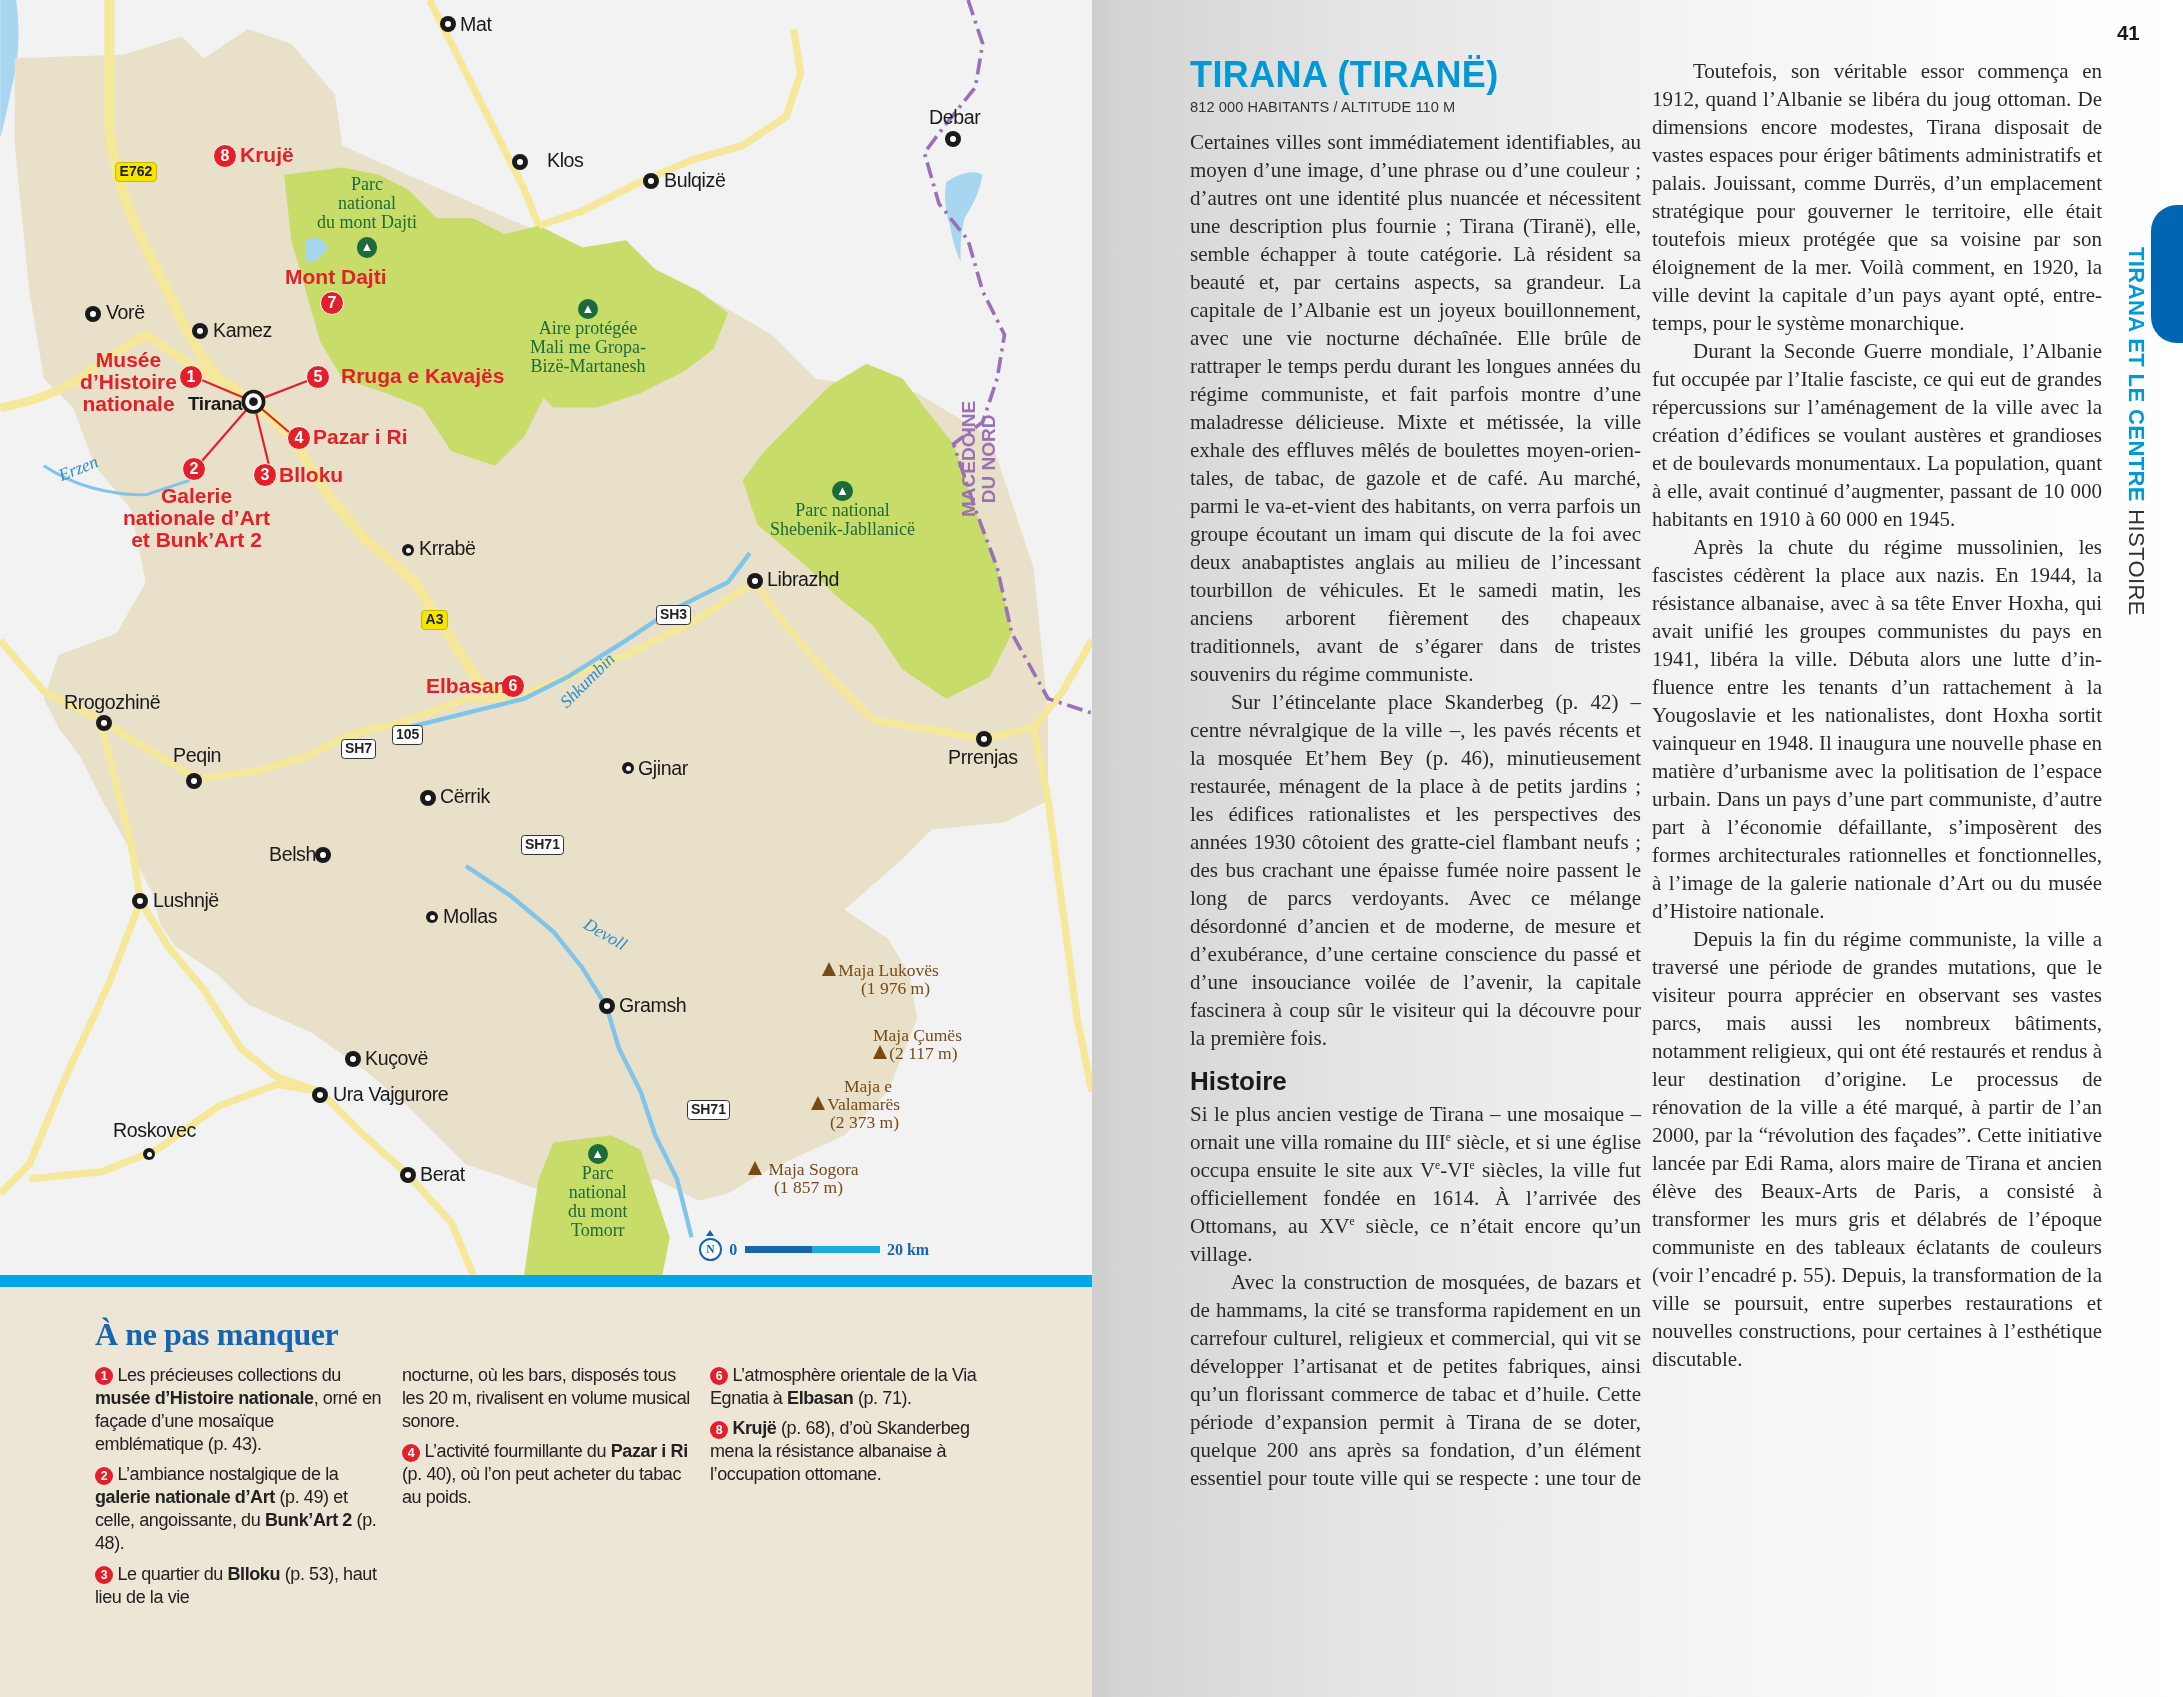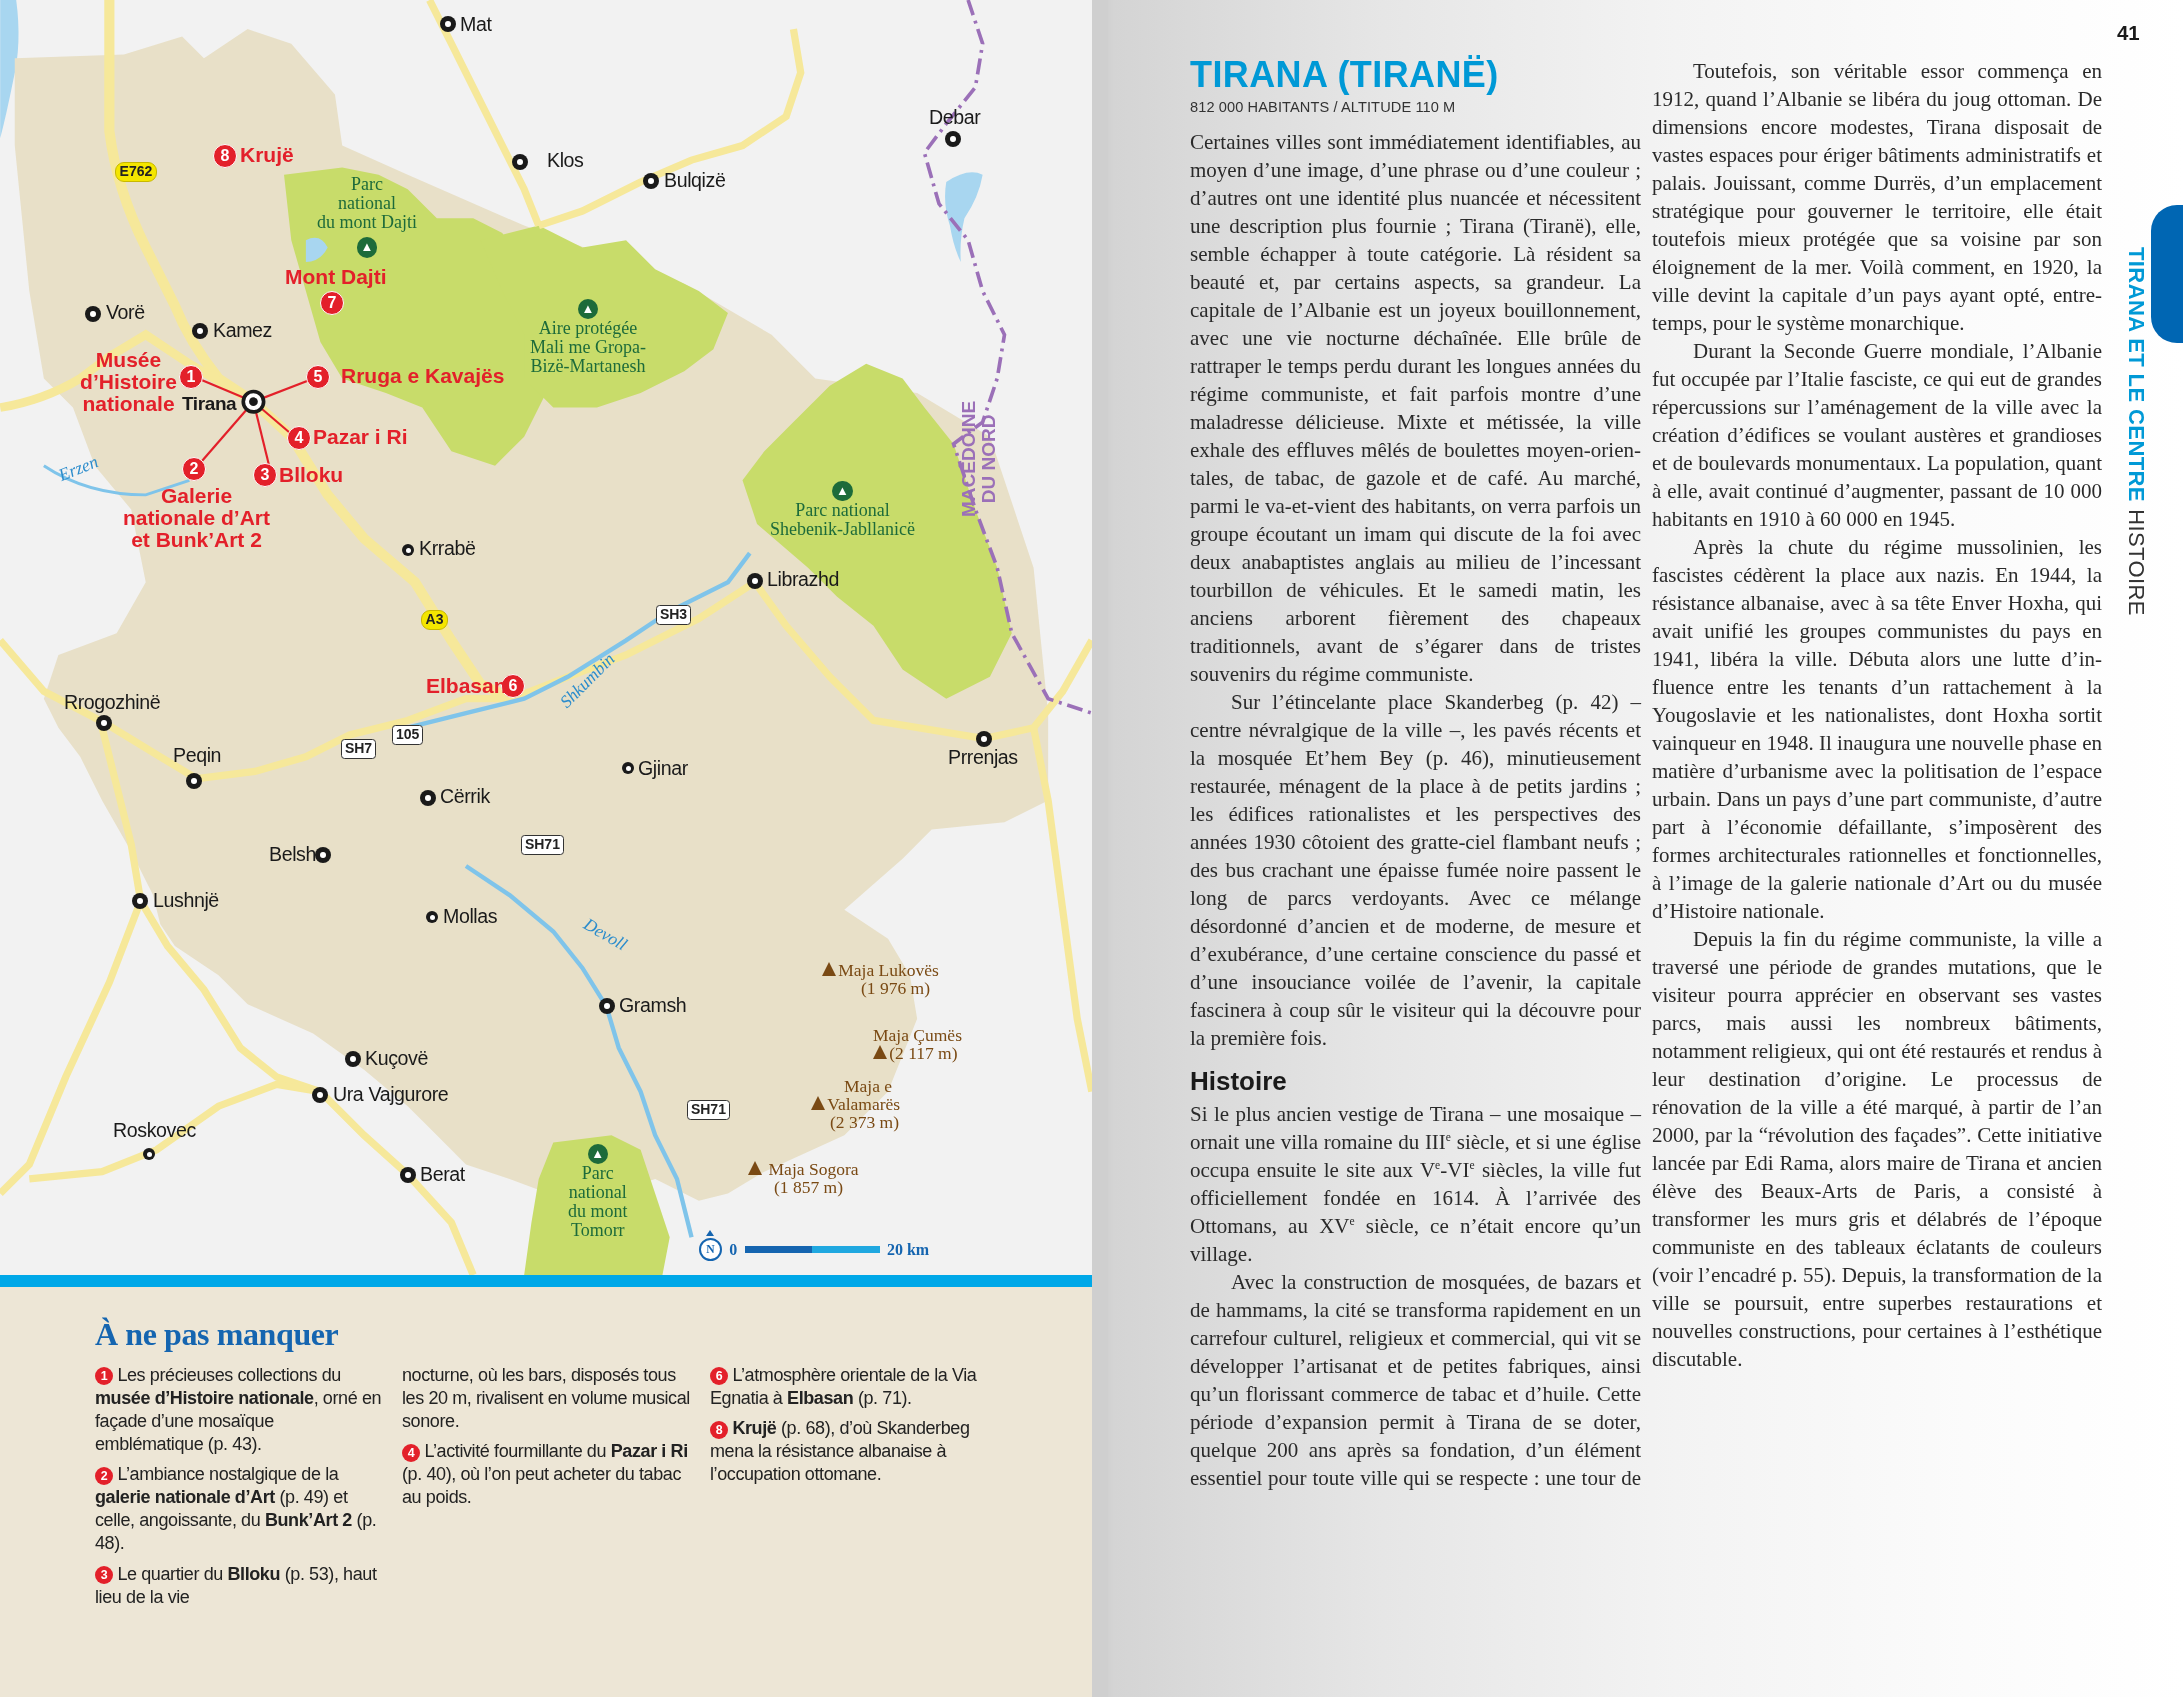--- a/index.html
+++ b/index.html
@@ -12,21 +12,21 @@
   .dot::after{content:"";position:absolute;left:5.1px;top:5.1px;width:5.8px;height:5.8px;border-radius:50%;background:#fff;}
   .dot.small{width:12.4px;height:12.4px;}
   .dot.small::after{left:3.6px;top:3.6px;width:5.1px;height:5.1px;}
   .poi{position:absolute;font-weight:bold;color:#e3202a;font-size:21px;line-height:22px;white-space:nowrap;text-align:center;}
   .num{position:absolute;width:22px;height:22px;border-radius:50%;background:#e3202a;color:#fff;font-weight:bold;font-size:16px;line-height:22px;text-align:center;border:1.5px solid #fff;box-sizing:content-box;}
   .park{position:absolute;font-family:"Liberation Serif",serif;color:#1d6b3a;font-size:18px;line-height:19px;text-align:center;white-space:nowrap;}
   .tree{display:inline-block;width:20.4px;height:20.4px;border-radius:50%;background:#1d6b3a;color:#fff;font-size:13px;line-height:20.4px;text-align:center;}
   .peak{position:absolute;font-family:"Liberation Serif",serif;color:#7a4a14;font-size:17.5px;line-height:18px;white-space:nowrap;}
   .tri{display:inline-block;width:0;height:0;border-left:7.3px solid transparent;border-right:7.3px solid transparent;border-bottom:14.6px solid #7a4a14;vertical-align:baseline;margin-right:2.2px;}
   .shield{position:absolute;background:#fff;border:1.5px solid #333;border-radius:3.6px;font-size:14px;font-weight:bold;padding:0 2.9px;color:#222;line-height:17.5px;}
-  .hwy{position:absolute;background:#f4e600;border:1.5px solid #c8b800;border-radius:9px;font-size:14px;font-weight:bold;padding:0 3.6px;color:#222;line-height:17.5px;}
+  .hwy{position:absolute;background:#f4e600;border:1.5px solid #c8b800;border-radius:4px;font-size:14px;font-weight:bold;padding:0 3.6px;color:#222;line-height:17.5px;}
   .river{position:absolute;font-family:"Liberation Serif",serif;font-style:italic;color:#2b8ccc;font-size:17.5px;white-space:nowrap;}
   .country{position:absolute;font-weight:bold;color:#9b70b8;font-size:19px;line-height:20.4px;transform:rotate(-90deg);transform-origin:left top;white-space:nowrap;text-align:center;}
   #scale{position:absolute;left:699px;top:1237px;height:25px;display:flex;align-items:center;gap:7.3px;font-family:"Liberation Serif",serif;font-weight:bold;color:#1565b0;font-size:16px;}
   .north{width:19px;height:19px;border-radius:50%;border:2.9px solid #1565b0;color:#1565b0;font-size:11.6px;font-weight:bold;text-align:center;line-height:19px;background:#fff;position:relative;}
   .north::before{content:"";position:absolute;left:5.1px;top:-10.2px;border-left:4.4px solid transparent;border-right:4.4px solid transparent;border-bottom:6.5px solid #1565b0;}
   .scalebar{width:135px;height:7.3px;background:linear-gradient(90deg,#1565b0 50%,#20a8e0 50%);}
   #rule{position:absolute;left:0;top:1275px;width:1092px;height:11.6px;background:#00a8e8;}
   #must-see{position:absolute;left:0;top:1287px;width:1092px;height:411px;background:#ede6d6;}
   #must-see h2{position:absolute;left:95px;top:29px;margin:0;font-family:"Liberation Serif",serif;font-weight:bold;font-size:32px;color:#1565b0;letter-spacing:-0.4px;}
   .ms-col{position:absolute;top:77px;width:291px;font-family:"Liberation Sans",sans-serif;font-size:18px;line-height:23px;color:#222;letter-spacing:-0.4px;}
@@ -105,21 +105,21 @@
     <div class="dot" style="left:512px;top:154px"></div>
     <div class="town" style="left:547px;top:149px">Klos</div>
     <div class="dot" style="left:643px;top:173px"></div>
     <div class="town" style="left:664px;top:169px">Bulqizë</div>
     <div class="dot" style="left:945px;top:131px"></div>
     <div class="town" style="left:929px;top:106px">Debar</div>
     <div class="dot" style="left:85px;top:306px"></div>
     <div class="town" style="left:106px;top:301px">Vorë</div>
     <div class="dot" style="left:192px;top:323px"></div>
     <div class="town" style="left:213px;top:319px">Kamez</div>
-    <div class="town" style="left:182px;top:393px;font-weight:bold;font-size:19px">Tirana</div>
+    <div class="town" style="left:188px;top:393px;font-weight:bold;font-size:19px">Tirana</div>
     <div class="dot small" style="left:402px;top:544px"></div>
     <div class="town" style="left:419px;top:537px">Krrabë</div>
     <div class="dot" style="left:747px;top:573px"></div>
     <div class="town" style="left:767px;top:568px">Librazhd</div>
     <div class="dot" style="left:976px;top:731px"></div>
     <div class="town" style="left:948px;top:746px">Prrenjas</div>
     <div class="dot" style="left:96px;top:715px"></div>
     <div class="town" style="left:64px;top:691px">Rrogozhinë</div>
     <div class="dot" style="left:186px;top:773px"></div>
     <div class="town" style="left:173px;top:744px">Peqin</div>

